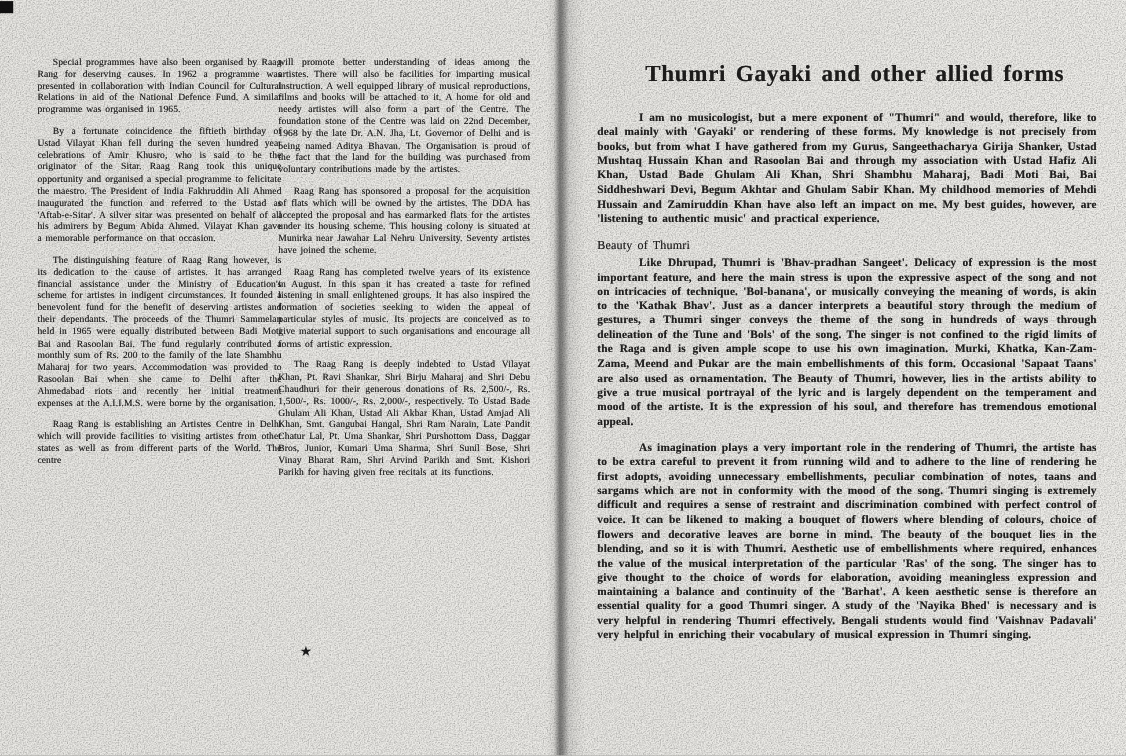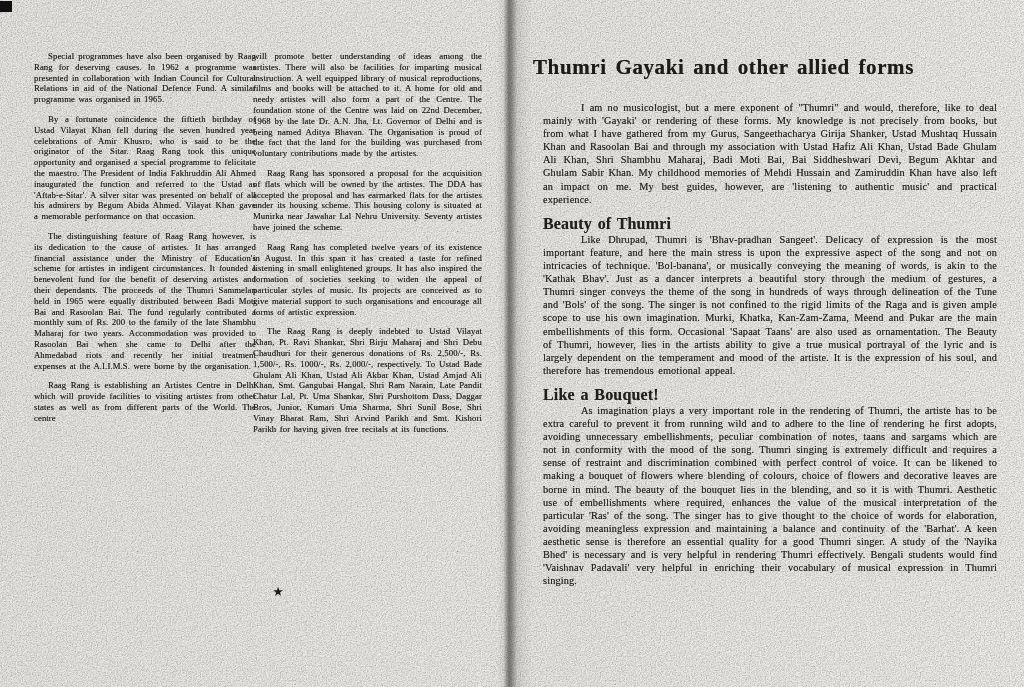--- a/index.html
+++ b/index.html
@@ -53,46 +53,47 @@
   .star {
     position: absolute;
     left: 263px; top: 584px;
     width: 30px;
     text-align: center;
     font-size: 13px;
     color: #1c1c1c;
   }
   .rp-title {
     position: absolute;
-    left: 533px; top: 55px;
+    left: 546px; top: 55px;
     width: 462px;
     margin: 0;
+    text-align: center;
     font-size: 21px;
     font-weight: bold;
     letter-spacing: 0.6px;
     word-spacing: 3px;
     color: #1e1d1c;
     text-shadow: 0 0 0.6px rgba(20,20,20,0.6);
   }
   .rp-body {
     position: absolute;
     left: 543px; top: 101px;
     width: 470px;
     text-align: justify;
     font-size: 10.3px;
     line-height: 13.1px;
     letter-spacing: 0.15px;
     word-spacing: 1.6px;
     text-shadow: 0 0 0.5px rgba(30,30,30,0.5);
   }
-  .rp-body p { margin: 0 16px 11px 0; text-indent: 38px; }
+  .rp-body p { margin: 0 16px 11px 0; text-indent: 38px; font-weight: bold; }
   .rp-body h2 {
     margin: 0 0 3px 0;
-    font-size: 16px;
-    font-weight: bold;
+    font-size: 11px;
+    font-weight: normal;
     text-indent: 0;
   }
   .noise {
     position: absolute;
     left: 0; top: 0;
     pointer-events: none;
     mix-blend-mode: multiply;
   }
 </style>
 </head>
@@ -119,21 +120,20 @@
   </div>
 
   <div class="gutter"></div>
 
   <div>
     <h1 class="rp-title">Thumri Gayaki and other allied forms</h1>
     <div class="rp-body">
       <p>I am no musicologist, but a mere exponent of "Thumri" and would, therefore, like to deal mainly with 'Gayaki' or rendering of these forms. My knowledge is not precisely from books, but from what I have gathered from my Gurus, Sangeethacharya Girija Shanker, Ustad Mushtaq Hussain Khan and Rasoolan Bai and through my association with Ustad Hafiz Ali Khan, Ustad Bade Ghulam Ali Khan, Shri Shambhu Maharaj, Badi Moti Bai, Bai Siddheshwari Devi, Begum Akhtar and Ghulam Sabir Khan. My childhood memories of Mehdi Hussain and Zamiruddin Khan have also left an impact on me. My best guides, however, are 'listening to authentic music' and practical experience.</p>
       <h2>Beauty of Thumri</h2>
       <p>Like Dhrupad, Thumri is 'Bhav-pradhan Sangeet'. Delicacy of expression is the most important feature, and here the main stress is upon the expressive aspect of the song and not on intricacies of technique. 'Bol-banana', or musically conveying the meaning of words, is akin to the 'Kathak Bhav'. Just as a dancer interprets a beautiful story through the medium of gestures, a Thumri singer conveys the theme of the song in hundreds of ways through delineation of the Tune and 'Bols' of the song. The singer is not confined to the rigid limits of the Raga and is given ample scope to use his own imagination. Murki, Khatka, Kan-Zam-Zama, Meend and Pukar are the main embellishments of this form. Occasional 'Sapaat Taans' are also used as ornamentation. The Beauty of Thumri, however, lies in the artists ability to give a true musical portrayal of the lyric and is largely dependent on the temperament and mood of the artiste. It is the expression of his soul, and therefore has tremendous emotional appeal.</p>
-      <h2>Like a Bouquet!</h2>
       <p>As imagination plays a very important role in the rendering of Thumri, the artiste has to be extra careful to prevent it from running wild and to adhere to the line of rendering he first adopts, avoiding unnecessary embellishments, peculiar combination of notes, taans and sargams which are not in conformity with the mood of the song. Thumri singing is extremely difficult and requires a sense of restraint and discrimination combined with perfect control of voice. It can be likened to making a bouquet of flowers where blending of colours, choice of flowers and decorative leaves are borne in mind. The beauty of the bouquet lies in the blending, and so it is with Thumri. Aesthetic use of embellishments where required, enhances the value of the musical interpretation of the particular 'Ras' of the song. The singer has to give thought to the choice of words for elaboration, avoiding meaningless expression and maintaining a balance and continuity of the 'Barhat'. A keen aesthetic sense is therefore an essential quality for a good Thumri singer. A study of the 'Nayika Bhed' is necessary and is very helpful in rendering Thumri effectively. Bengali students would find 'Vaishnav Padavali' very helpful in enriching their vocabulary of musical expression in Thumri singing.</p>
     </div>
   </div>
 
   <svg class="noise" width="1024" height="687" aria-hidden="true">
     <filter id="grain">
       <feTurbulence type="fractalNoise" baseFrequency="0.8" numOctaves="2" stitchTiles="stitch" result="t"></feTurbulence>
       <feColorMatrix in="t" type="matrix" values="0 0 0 0 0.15
                 0 0 0 0 0.15
                 0 0 0 0 0.15

